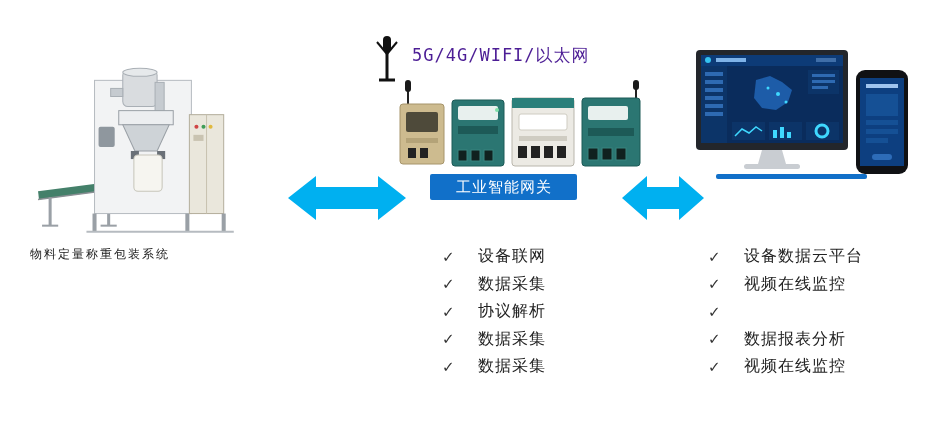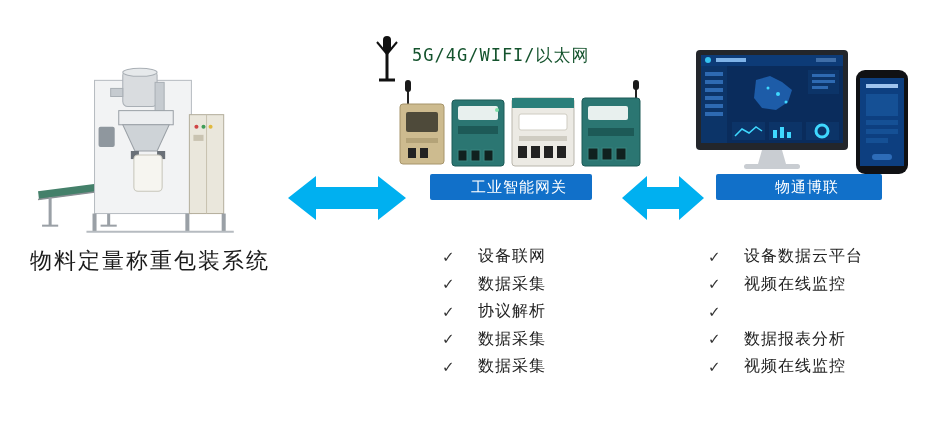--- a/index.html
+++ b/index.html
@@ -2,36 +2,36 @@
 <html style="--arrow: #00b0f0; --box: #1170c9;"><head>
 <meta charset="utf-8">
 <style>
   html,body{margin:0;padding:0;background:#fff;}
   .canvas{position:relative;width:938px;height:421px;background:#ffffff;overflow:hidden;
           font-family:"Liberation Sans",sans-serif;}
   .abs{position:absolute;}
 
   
   .machine{left:36px;top:64px;width:222px;height:176px;}
-  .caption{left:30px;top:246px;width:240px;text-align:left;font-size:22px;letter-spacing:2px;
+  .caption{left:30px;top:246px;width:240px;text-align:left;font-size:12px;letter-spacing:2px;
            color:#1a1a1a;font-family:"Liberation Serif",serif;}
 
   
   .arrow{color:var(--arrow,#00b0f0);line-height:0;}
   .arrow-left{left:288px;top:176px;}
   .arrow-right{left:622px;top:176px;}
 
   
   .net-label{left:372px;top:34px;display:flex;align-items:flex-start;}
-  .net-text{font-family:"DejaVu Sans Mono",monospace;font-size:17px;color:#14532d;
+  .net-text{font-family:"DejaVu Sans Mono",monospace;font-size:17px;color:#4c1d95;
             margin:10px 0 0 10px;letter-spacing:1px;}
   .devices{left:398px;top:80px;width:252px;height:94px;}
 
   .blue-box{background:var(--box,#1170c9);color:#ffffff;text-align:center;font-size:15px;
-            line-height:21px;padding:2px 0 3px 16px;border-radius:2px;letter-spacing:1px;}
+            line-height:21px;padding:2px 0 3px 1px;border-radius:2px;letter-spacing:1px;}
   .box-mid{left:430px;top:174px;width:146px;}
   .box-right{left:716px;top:174px;width:150px;}
 
   
   .display{left:696px;top:50px;width:214px;height:130px;}
 
   
   .features{list-style:none;margin:0;padding:0;font-family:"Liberation Serif",serif;
             font-size:16px;color:#222;letter-spacing:1px;}
   .features li{display:flex;align-items:center;height:27.5px;}
@@ -216,21 +216,20 @@
       <rect x="170" y="34" width="32" height="4" fill="#9fc4ee"></rect>
       <rect x="170" y="44" width="32" height="22" fill="#155095"></rect>
       <rect x="170" y="70" width="32" height="5" fill="#155095"></rect>
       <rect x="170" y="79" width="32" height="5" fill="#155095"></rect>
       <rect x="170" y="88" width="22" height="5" fill="#155095"></rect>
       <rect x="176" y="104" width="20" height="6" rx="3" fill="#2d6cb8"></rect>
     </g>
   </svg>
 
   <div class="abs blue-box box-right">
-    <div>物通博联</div>
   </div>
 
   <ul class="abs features list-right">
     <li>
       <span class="check">✓</span>
       <span>设备数据云平台</span>
       </li>
     <li>
       <span class="check">✓</span>
       <span>视频在线监控</span>

